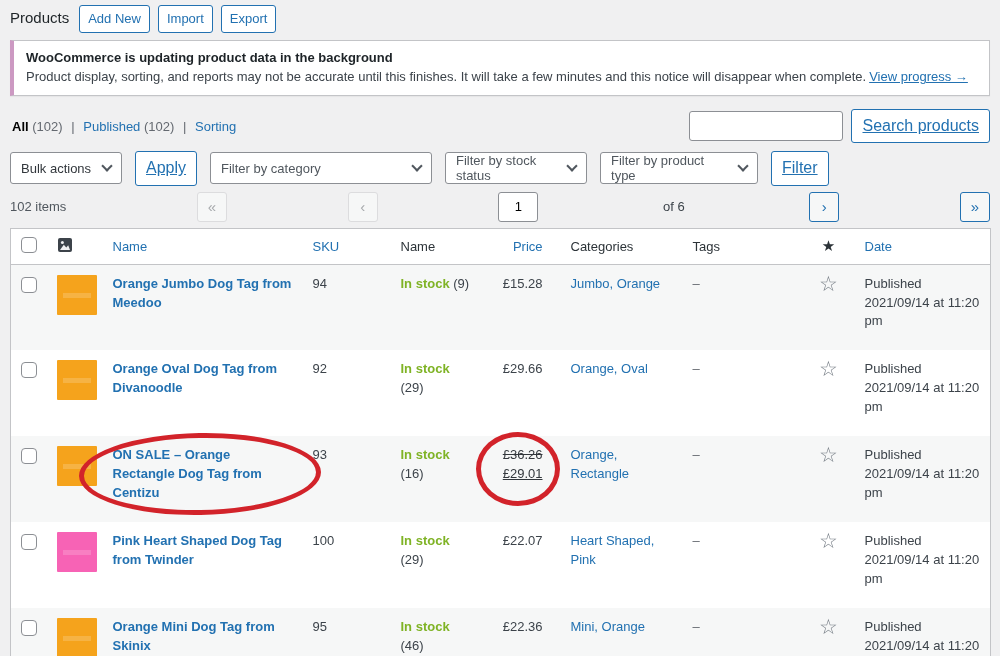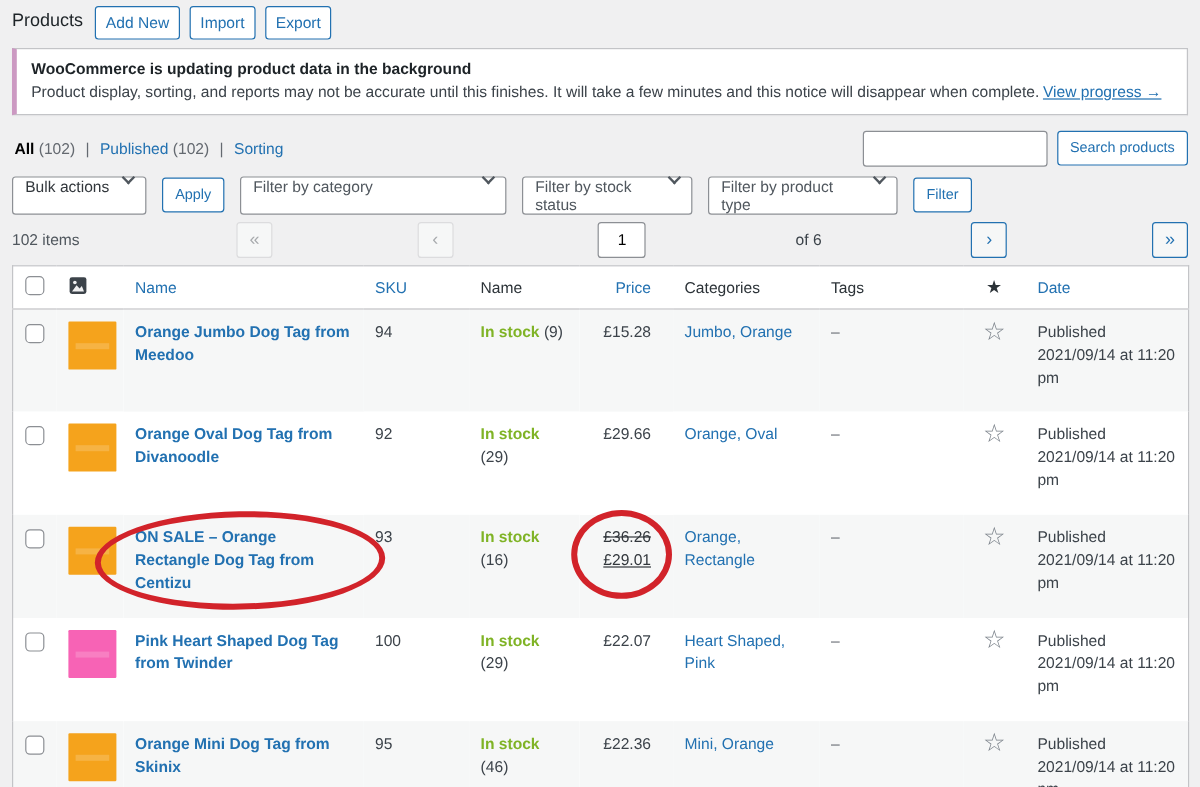--- a/index.html
+++ b/index.html
@@ -37,27 +37,27 @@
   .subsubsub a { color:#2271b1; text-decoration:none; cursor:pointer; }
   .subsubsub .count { color:#646970; }
   .subsubsub .sep { color:#646970; margin:0 5px; }
   .search-box { display:flex; gap:8px; align-items:center; }
   .search-input {
     width:154px; height:30px; border:1px solid #8c8f94; border-radius:3px;
     background:#fff; padding:0 8px; font:inherit;
   }
   .button {
     padding:5px 10px; border:1px solid #2271b1; border-radius:3px; background:#fff;
-    color:#2271b1; font-size:12px; cursor:pointer; line-height:1.4;
+    color:#2271b1; font-size:16px; cursor:pointer; line-height:1.4;text-decoration:underline;
   }
 
   
   .filters-row { display:flex; gap:13px; margin-top:8px; align-items:center; }
   .select {
-    display:inline-flex; align-items:flex-start; justify-content:space-between;
+    display:inline-flex; align-items:center; justify-content:space-between;
     height:32px; background:#fff; border:1px solid #8c8f94; border-radius:3px;
     padding:0 10px; color:#50575e; cursor:pointer;
   }
   .chev { width:8px; height:8px; border-right:2px solid #50575e; border-bottom:2px solid #50575e;
     transform:rotate(45deg); margin-top:-4px; flex:0 0 auto; margin-left:10px; }
   .sel-bulk { width:112px; color:#32373c; }
   .sel-cat { width:222px; }
   .sel-type { width:158px; }
   .sel-stock { width:142px; }
 

